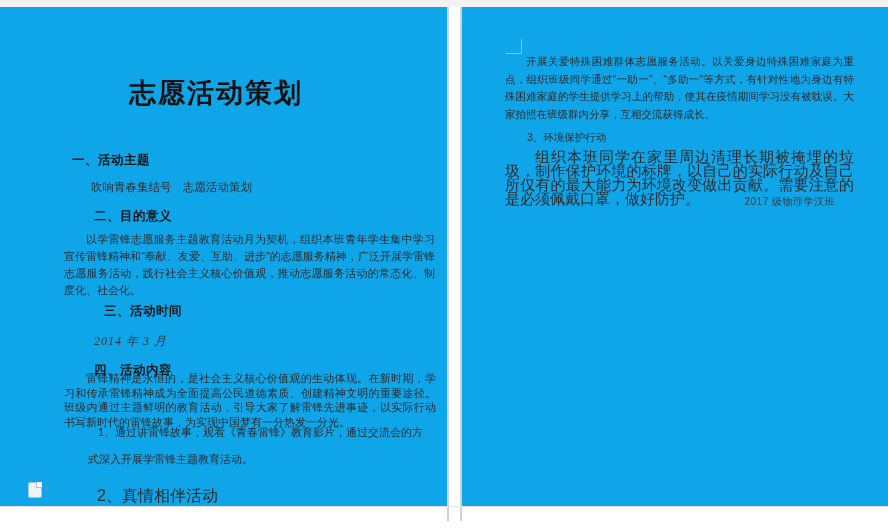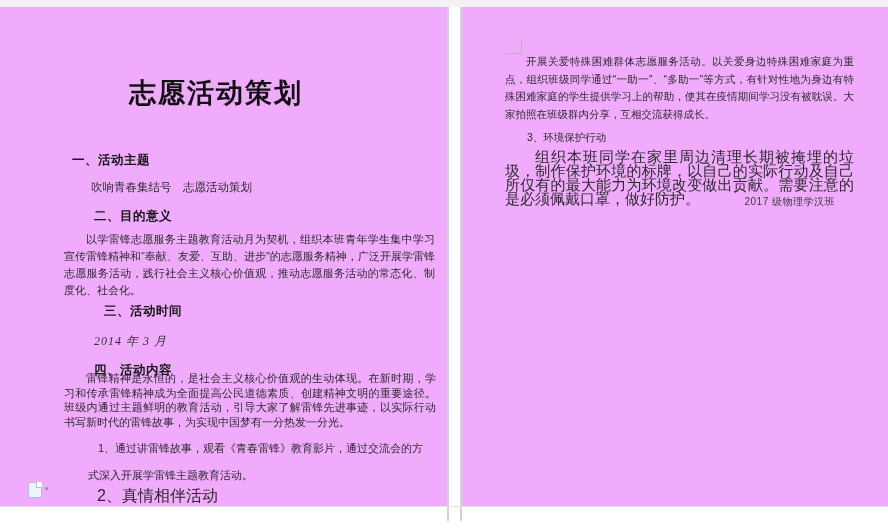--- a/index.html
+++ b/index.html
@@ -8,38 +8,38 @@
     font-family:"Liberation Sans","DejaVu Sans",sans-serif;
     color:#262626;overflow:hidden;
   }
   .abs{position:absolute;}
   
   .top-band{left:0;top:0;width:888px;height:7px;background:#f2f2f2;}
   .divider{left:447px;top:7px;width:11px;height:514px;background:#fff;
            border-left:2px solid #d2d2d2;border-right:2px solid #d2d2d2;}
   .bottom-line{left:0;top:506px;width:888px;height:1px;background:#e2e2e2;}
   
-  .page{background:#f0abfc;top:7px;height:499px;overflow:hidden;}
+  .page{background:#0ea5e9;top:7px;height:499px;overflow:hidden;}
   .page-left{left:0;width:447px;}
   .page-right{left:462px;width:426px;}
   
   .doc-title{left:66px;top:68px;width:300px;text-align:center;
     font-size:27px;font-weight:bold;letter-spacing:2px;color:#111;}
   .h-sec{font-size:12.5px;font-weight:bold;color:#161616;letter-spacing:.5px;}
   .h1{left:72px;top:145px;}
   .h2{left:94px;top:201px;}
   .h3{left:104px;top:296px;}
   .h4{left:94px;top:355px;}
   .slogan{left:91px;top:173px;font-size:11.5px;color:#2b2b2b;}
   .body-par{font-size:11px;color:#2b2b2b;text-indent:2em;text-align:justify;}
   .par-purpose{left:64px;top:224px;width:371px;line-height:17px;}
   .time-val{left:94px;top:326px;font-size:12px;font-style:italic;
     font-family:"Liberation Serif","DejaVu Serif",serif;letter-spacing:1px;color:#333;}
   .par-content{left:64px;top:364px;width:372px;line-height:14.5px;}
-  .list-item1{left:88px;top:428px;width:341px;font-size:11px;line-height:27px;
+  .list-item1{left:88px;top:412px;width:341px;font-size:11px;line-height:27px;
     text-indent:10px;color:#2b2b2b;}
   .list-item2{left:97px;top:479px;font-size:16px;color:#2b2b2b;}
   
   .crop-mark{left:44px;top:32px;width:15px;height:14px;
     border-right:1px solid #b5b5b5;border-bottom:1px solid #b5b5b5;}
   .par-r1{left:43px;top:46px;width:349px;line-height:17.5px;font-size:10.5px;}
   .item3{left:65px;top:124px;font-size:10.5px;color:#2b2b2b;}
   .par-r2{left:43px;top:143px;width:349px;line-height:14px;font-size:15px;}
   .signature{left:43px;top:188px;width:330px;text-align:right;
     font-size:10px;color:#3a3a3a;letter-spacing:.5px;}

